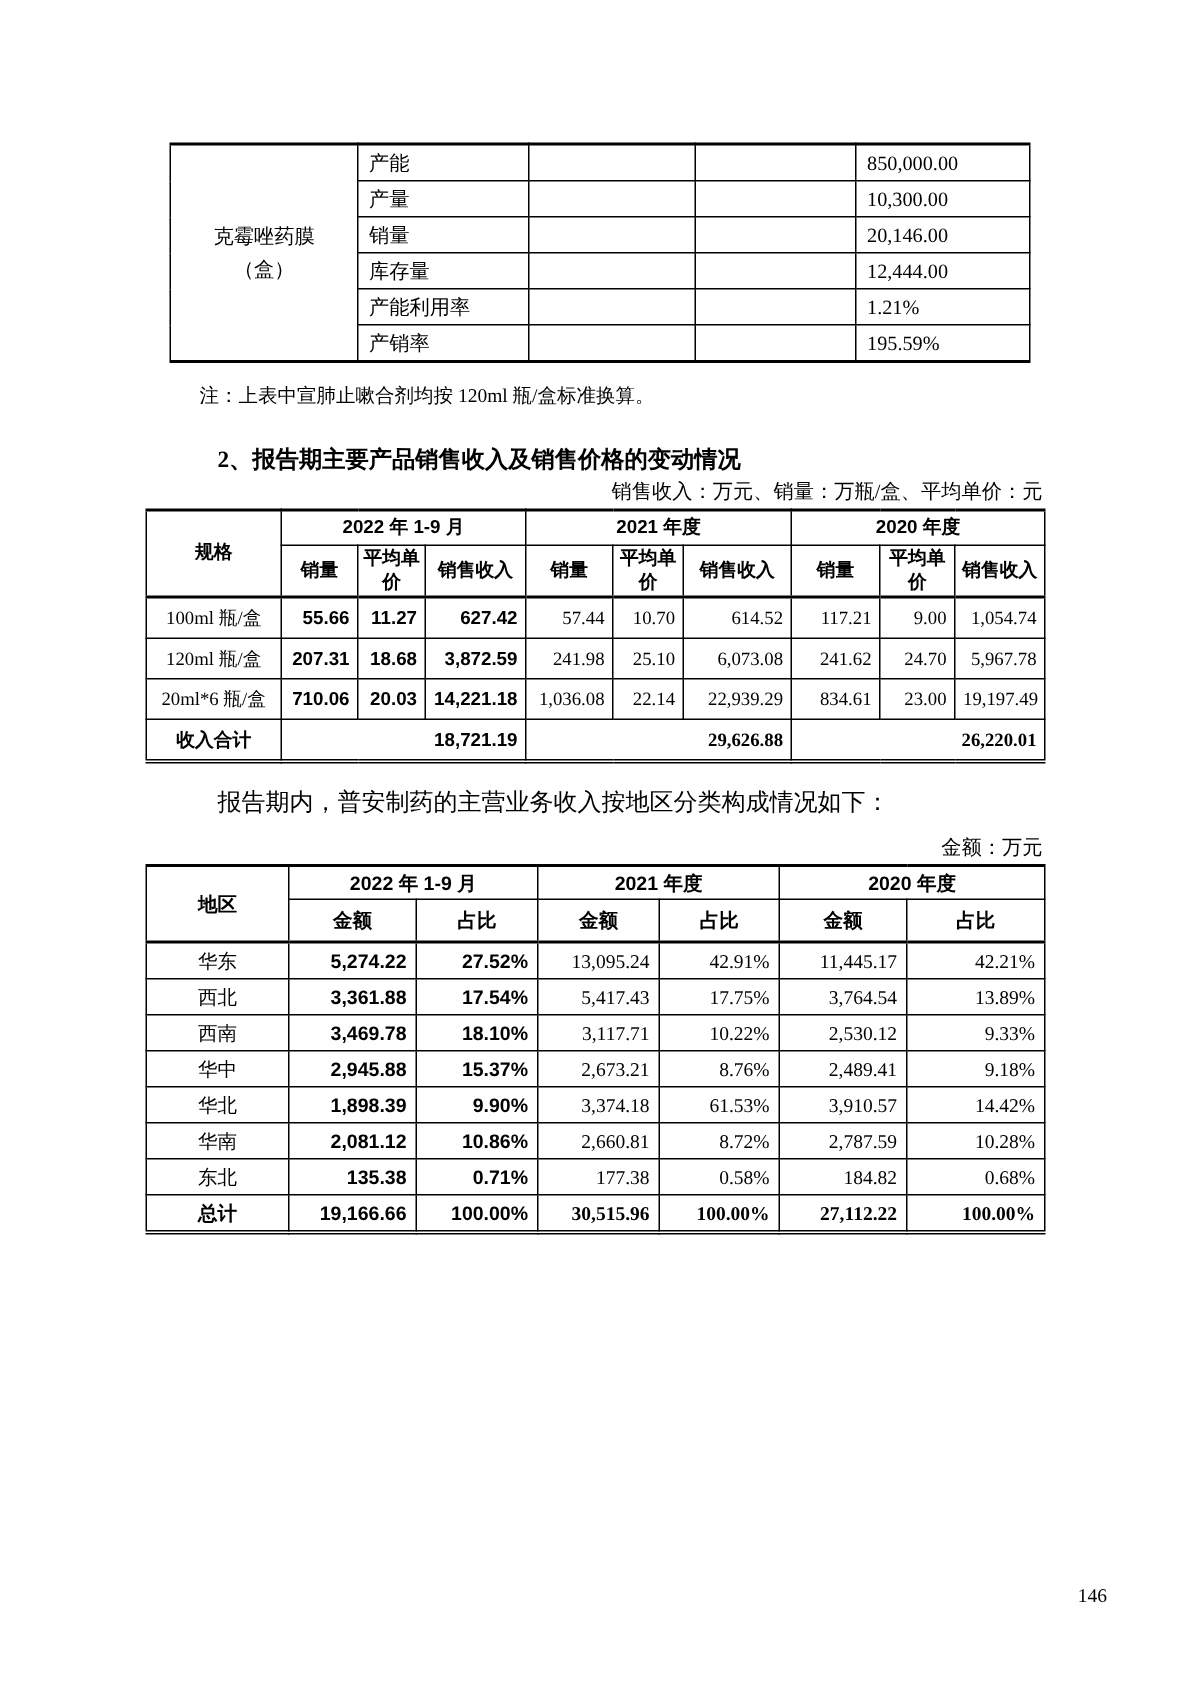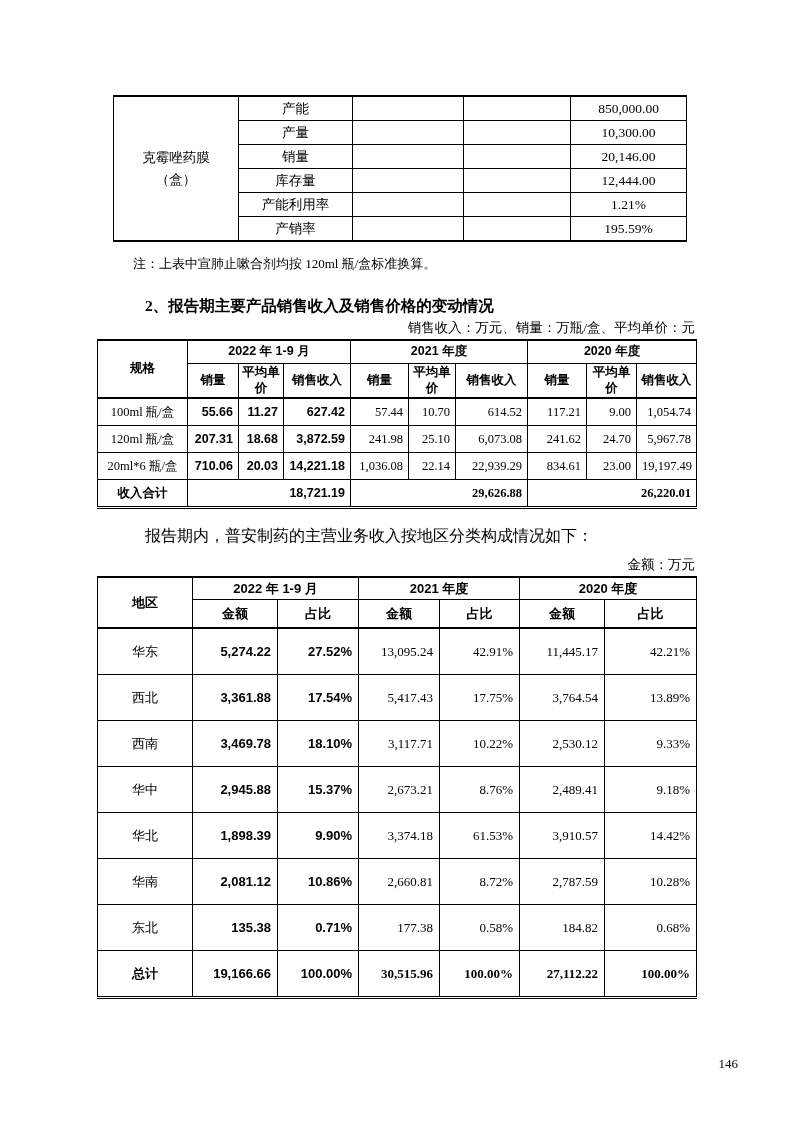--- a/index.html
+++ b/index.html
@@ -12,22 +12,22 @@
   .page { box-sizing:border-box; padding:95px 97px 0 97px; }
 
   table { border-collapse:collapse; table-layout:fixed; }
   th, td { overflow:hidden; }
 
   
   .t1 { margin-left:16px; width:573px;
         border-top:2.5px solid #000; border-bottom:2.5px solid #000; }
   .t1 td { border:1px solid #000; font-size:13.5px; height:23px; padding:0 7px; }
   .t1 .prod { text-align:center; white-space:pre-line; line-height:1.6; padding:0 4px; }
-  .t1 .lbl  { text-align:center; }
-  .t1 .val  { text-align:center; }
+  .t1 .lbl  { }
+  .t1 .val  { text-align:left; }
 
   
   .note  { font-size:13px; margin:13px 0 0 36px; }
   .hsec  { font-weight:bold; font-size:15.5px; margin:23px 0 0 48px; }
   .para  { font-size:16px; line-height:37px; text-align:justify;
            text-indent:48px; margin:8px 0 0 0; }
   .units { font-size:13.5px; text-align:right; margin:2px 1px 2px 0; }
 
   
   .dt { width:599px; border-top:2px solid #000; border-bottom:3px double #000; }
@@ -37,21 +37,21 @@
     font-weight:bold; text-align:center; line-height:1.25; padding:1px 2px;
   }
   .t2 th { font-size:12.5px; }
   .t3 th { font-size:13px; }
   .t2 thead tr.grp th { height:20px; }
   .t2 thead tr.sub th { height:30px; }
   .t3 thead tr.grp th { height:19px; }
   .t3 thead tr.sub th { height:25px; }
   .dt thead tr.sub th, .dt th.rs { border-bottom:2px solid #000; }
   .t2 td { font-size:12.5px; height:26px; padding:0 5px; }
-  .t3 td { font-size:13px;   height:23px; padding:11px 6px; }
+  .t3 td { font-size:13px;   height:23px; padding:0 6px; }
   .dt .cat { text-align:center; padding:0 2px; }
   .dt .num { text-align:right; }
   .gb { font-family:"Liberation Sans","DejaVu Sans",sans-serif; font-weight:bold; } 
   .sb { font-weight:bold; } 
 
   .pageno { position:absolute; right:55px; top:1056px; font-size:13px; }
 </style>
 </head>
 <body>
 

